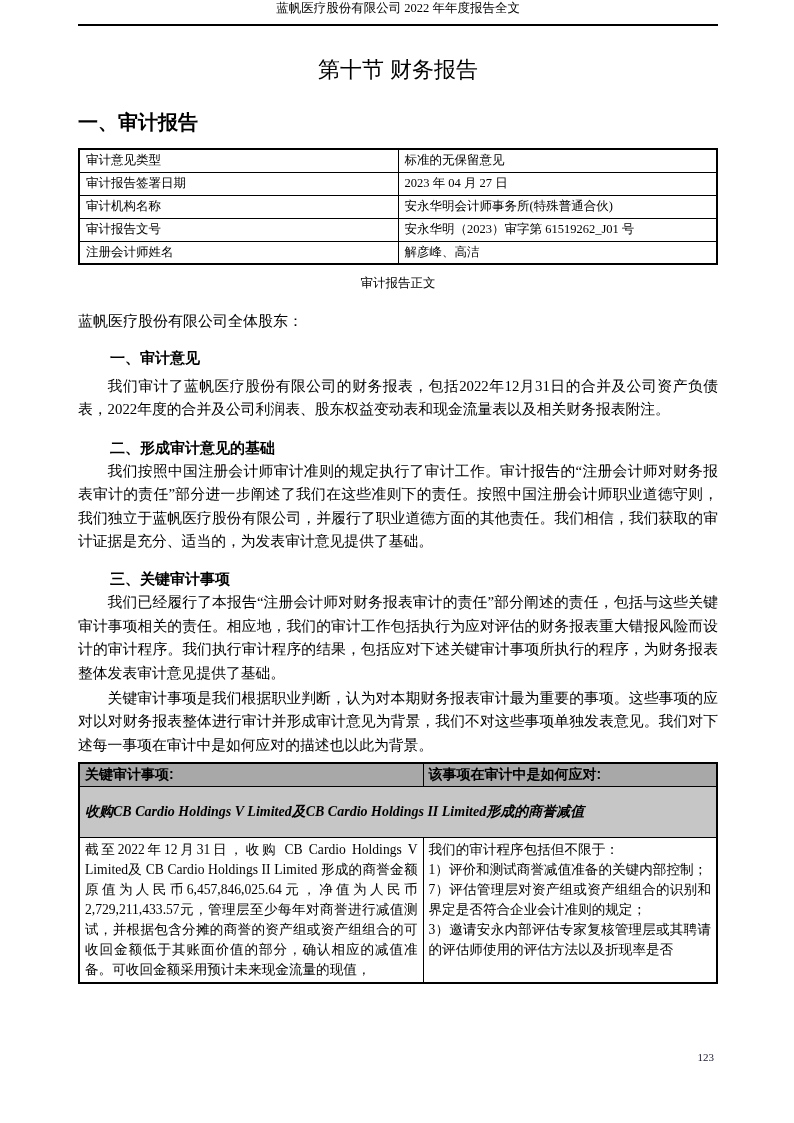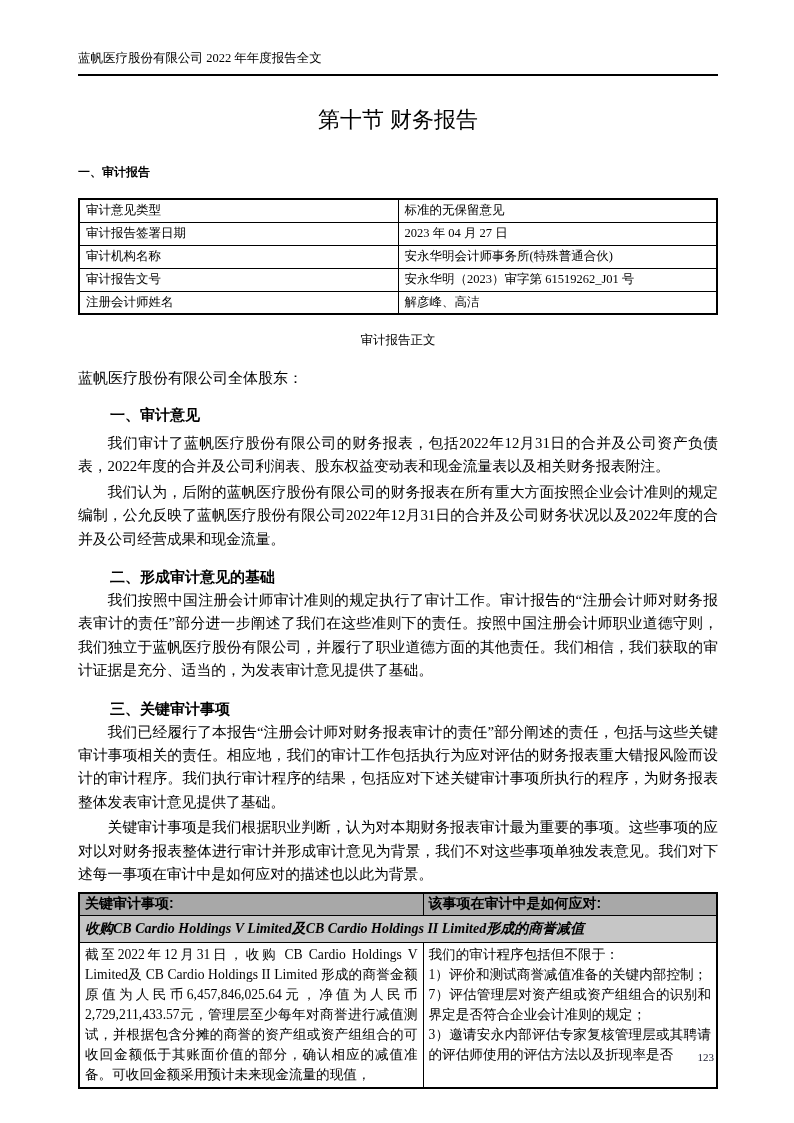--- a/index.html
+++ b/index.html
@@ -7,50 +7,50 @@
   body {
     width:794px; height:1123px;
     font-family:"Liberation Serif","DejaVu Serif",serif;
     color:#000; position:relative; overflow:hidden;
   }
   .content {
     position:absolute; left:78px; top:0; width:640px;
   }
   
   .doc-header {
-    padding-top:50px; padding-bottom:7px;
+    padding-bottom:7px;
     border-bottom:2px solid #000;
-    text-align:left;
+    text-align:center;
     font-size:12.5px;
   }
   
   .doc-title {
     margin-top:30px;
     text-align:center;
     font-family:"Liberation Sans","DejaVu Sans",sans-serif;
     font-weight:normal;
     font-size:22px; line-height:28px;
   }
   .sec-heading {
     margin-top:28px;
     font-family:"Liberation Sans","DejaVu Sans",sans-serif;
     font-weight:bold;
-    font-size:12px; line-height:20px;
+    font-size:20px; line-height:20px;
   }
   
   table { border-collapse:collapse; width:100%; }
   .audit-table { margin-top:16px; border:2px solid #000; }
   .audit-table td {
     border:1px solid #000;
     height:23px; font-size:12.5px;
     padding:1px 6px; vertical-align:middle;font-family:Liberation Serif, serif;
   }
   .audit-table td.lbl { width:50%; }
   .report-body-title {
-    margin-top:17px; text-align:center; font-size:12.5px; line-height:17px;
+    margin-top:10px; text-align:center; font-size:12.5px; line-height:17px;
   }
   .salutation { margin-top:19px; font-size:15px; line-height:21px; }
   .sub-heading {
     margin-top:15px; text-indent:32px;
     font-family:"Liberation Sans","DejaVu Sans",sans-serif;
     font-weight:bold; font-size:15px; line-height:21px;
   }
   .para {
     margin-top:7px;
     font-size:14.8px; line-height:23.4px;
@@ -62,21 +62,21 @@
   .kam-table td { border:1px solid #000; vertical-align:top; }
   .kam-table .kam-head td {
     background:#a8a8a8;
     font-family:"Liberation Sans","DejaVu Sans",sans-serif;
     font-weight:bold; font-size:14px;
     height:23px; padding:1px 5px; vertical-align:middle;
   }
   .kam-table .kam-item td {
     background:#c6c6c6;
     font-weight:bold; font-style:italic; font-size:14px;
-    height:22px; padding:4px 5px; vertical-align:middle;margin-left:8px;
+    height:22px; padding:16px 5px; vertical-align:middle;margin-left:8px;
   }
   .kam-table td.kam-left { width:344px; }
   .kam-cell {
     font-size:13.6px; line-height:20px;
     padding:2px 5px; text-align:justify;
     height:134px; overflow:hidden;
   }
   .kam-cell p { margin:0; }
   .page-number {
     position:absolute; right:80px; bottom:60px;
@@ -120,21 +120,20 @@
       </tr>
     </tbody>
   </table>
 
   <div class="report-body-title">审计报告正文</div>
 
   <div class="salutation">蓝帆医疗股份有限公司全体股东：</div>
 
   <div class="sub-heading">一、审计意见</div>
   <p class="para">我们审计了蓝帆医疗股份有限公司的财务报表，包括2022年12月31日的合并及公司资产负债表，2022年度的合并及公司利润表、股东权益变动表和现金流量表以及相关财务报表附注。</p>
-  <p class="para tight">我们认为，后附的蓝帆医疗股份有限公司的财务报表在所有重大方面按照企业会计准则的规定编制，公允反映了蓝帆医疗股份有限公司2022年12月31日的合并及公司财务状况以及2022年度的合并及公司经营成果和现金流量。</p>
 
   <div class="sub-heading">二、形成审计意见的基础</div>
   <p class="para tight">我们按照中国注册会计师审计准则的规定执行了审计工作。审计报告的“注册会计师对财务报表审计的责任”部分进一步阐述了我们在这些准则下的责任。按照中国注册会计师职业道德守则，我们独立于蓝帆医疗股份有限公司，并履行了职业道德方面的其他责任。我们相信，我们获取的审计证据是充分、适当的，为发表审计意见提供了基础。</p>
 
   <div class="sub-heading">三、关键审计事项</div>
   <p class="para tight">我们已经履行了本报告“注册会计师对财务报表审计的责任”部分阐述的责任，包括与这些关键审计事项相关的责任。相应地，我们的审计工作包括执行为应对评估的财务报表重大错报风险而设计的审计程序。我们执行审计程序的结果，包括应对下述关键审计事项所执行的程序，为财务报表整体发表审计意见提供了基础。</p>
   <p class="para tight">关键审计事项是我们根据职业判断，认为对本期财务报表审计最为重要的事项。这些事项的应对以对财务报表整体进行审计并形成审计意见为背景，我们不对这些事项单独发表意见。我们对下述每一事项在审计中是如何应对的描述也以此为背景。</p>
 
   <table class="kam-table">
     <tbody>

